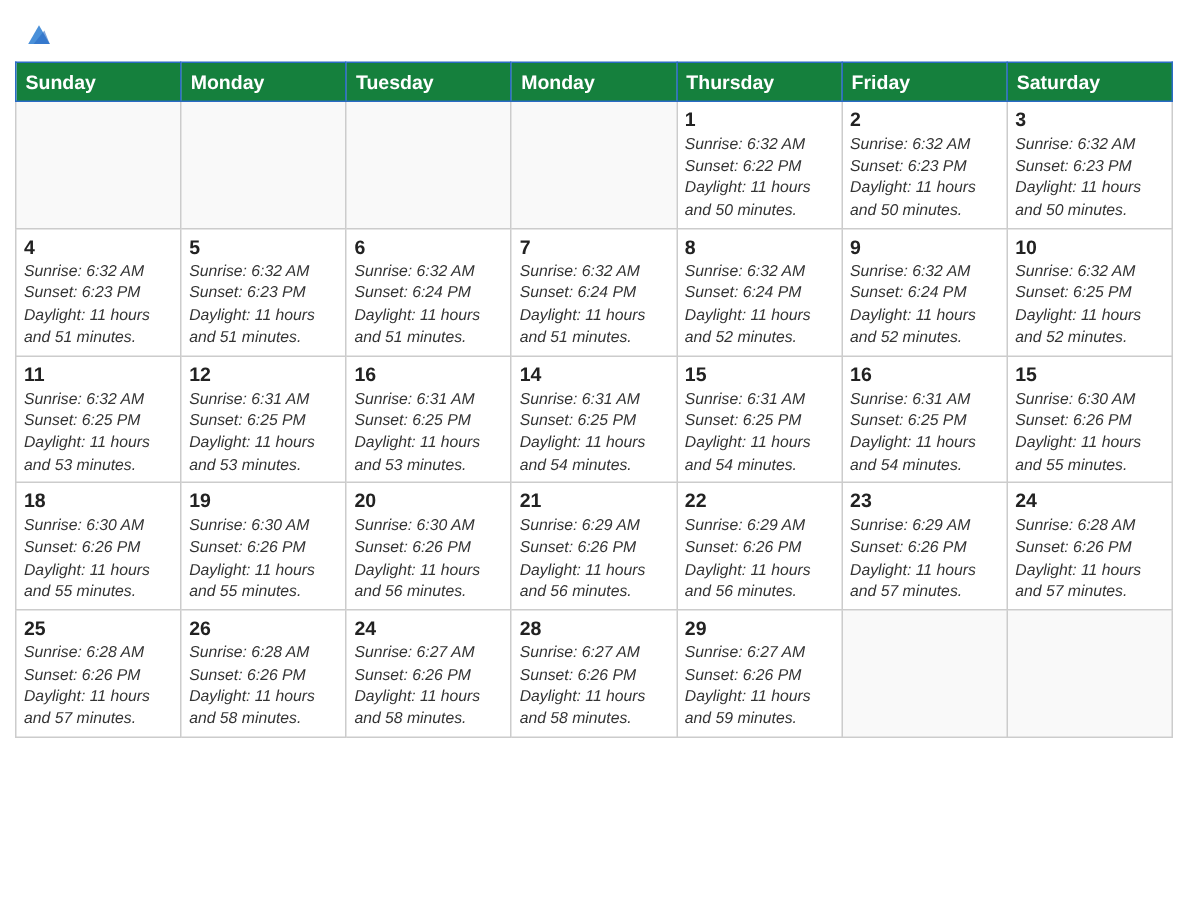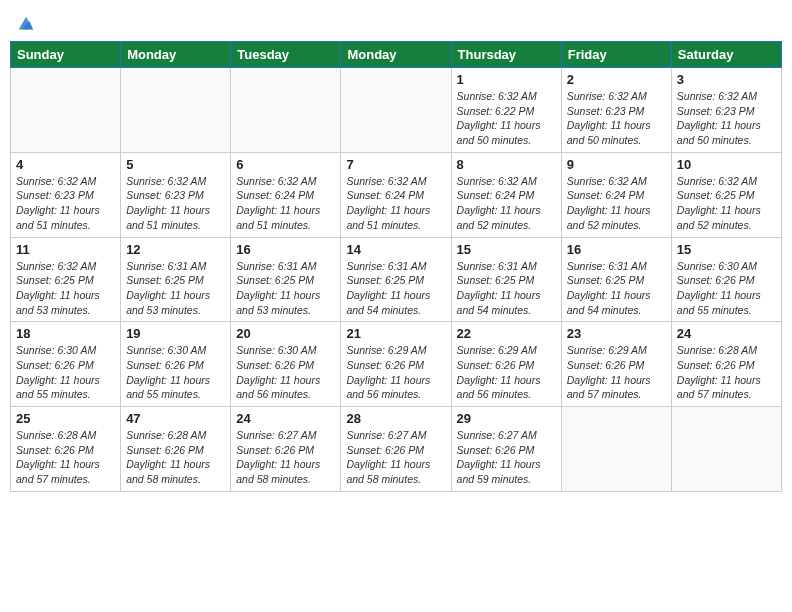--- a/index.html
+++ b/index.html
@@ -287,21 +287,21 @@
         </td>
       </tr>
       <tr>
         <td>
           <span class="day-num">25</span>
           <div class="day-info">Sunrise: 6:28 AM
 Sunset: 6:26 PM
 Daylight: 11 hours and 57 minutes.</div>
         </td>
         <td>
-          <span class="day-num">47</span>
+          <span class="day-num">26</span>
           <div class="day-info">Sunrise: 6:28 AM
 Sunset: 6:26 PM
 Daylight: 11 hours and 58 minutes.</div>
         </td>
         <td>
           <span class="day-num">24</span>
           <div class="day-info">Sunrise: 6:27 AM
 Sunset: 6:26 PM
 Daylight: 11 hours and 58 minutes.</div>
         </td>

